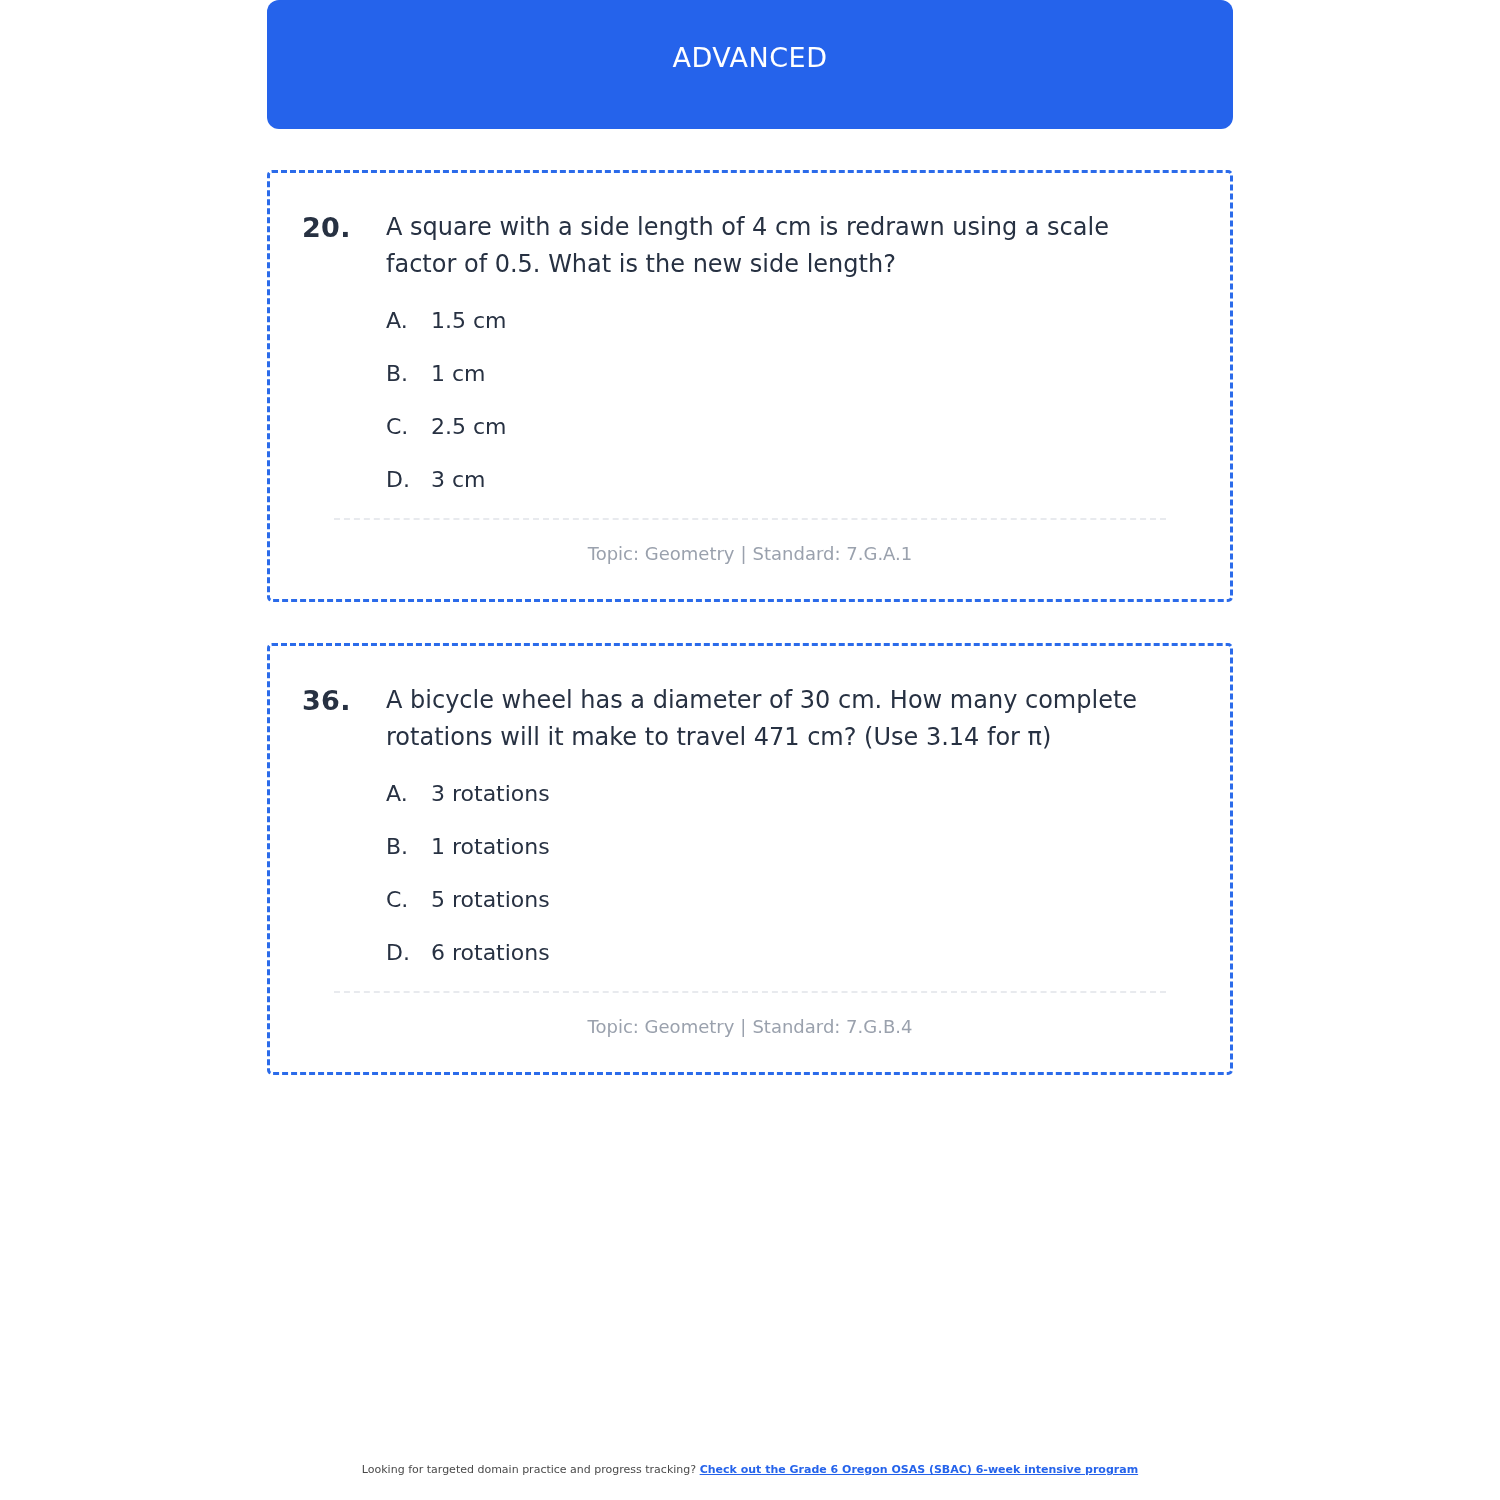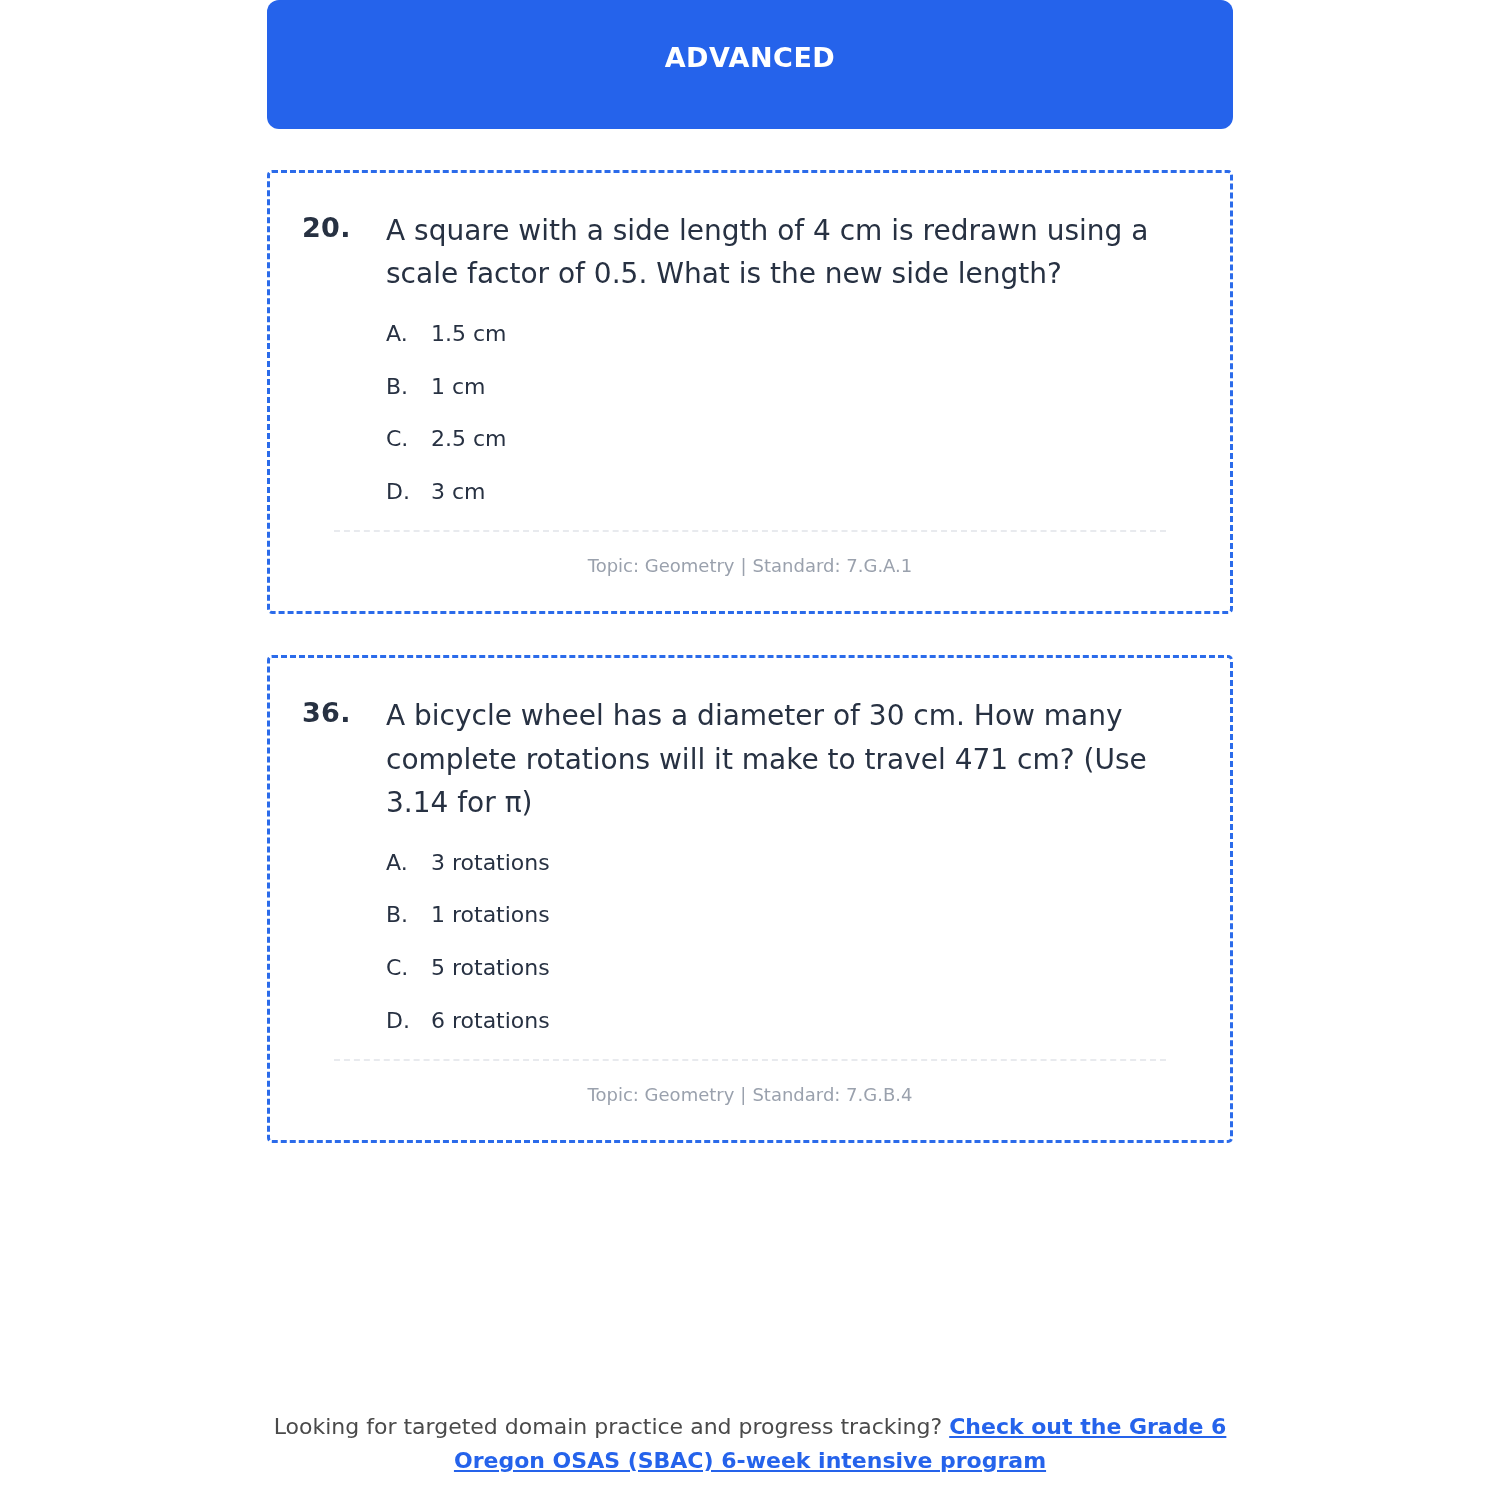--- a/index.html
+++ b/index.html
@@ -35,21 +35,21 @@
     box-sizing: border-box;
     height: 129px;
     display: flex;
     flex-direction: column;
     align-items: center;
     justify-content: center;
   }
   .banner-title {
     color: #ffffff;
     font-size: 27px;
-    font-weight: bold;
+    font-weight: normal;
     letter-spacing: 0.5px;
     line-height: 1.2;
     margin-bottom: 12px;
   }
   .banner-sub {
     color: #ffffff;
     font-size: 19px;
     font-weight: normal;
     line-height: 1.3;
     white-space: nowrap;
@@ -75,21 +75,21 @@
   .q-num {
     font-size: 27px;
     font-weight: bold;
     color: #273142;
     width: 84px;
     flex: 0 0 84px;
     line-height: 1.38;
     letter-spacing: 0.3px;
   }
   .q-text {
-    font-size: 28px;
+    font-size: 24px;
     color: #273142;
     line-height: 1.55;
     flex: 1 1 auto;
     max-width: 790px;
   }
   .options {
     margin-top: 23px;
     padding-left: 84px;
   }
   .option {
@@ -128,21 +128,21 @@
 
   
   .footer {
     position: absolute;
     left: 0;
     right: 0;
     bottom: 22px;
     width: 960px;
     margin: 0 auto;
     text-align: center;
-    font-size: 22px;
+    font-size: 11px;
     color: #4a4a4a;
     line-height: 1.55;
   }
   .footer-link {
     color: #2563eb;
     font-weight: bold;
     text-decoration: underline;
     cursor: pointer;
   }
 </style>

